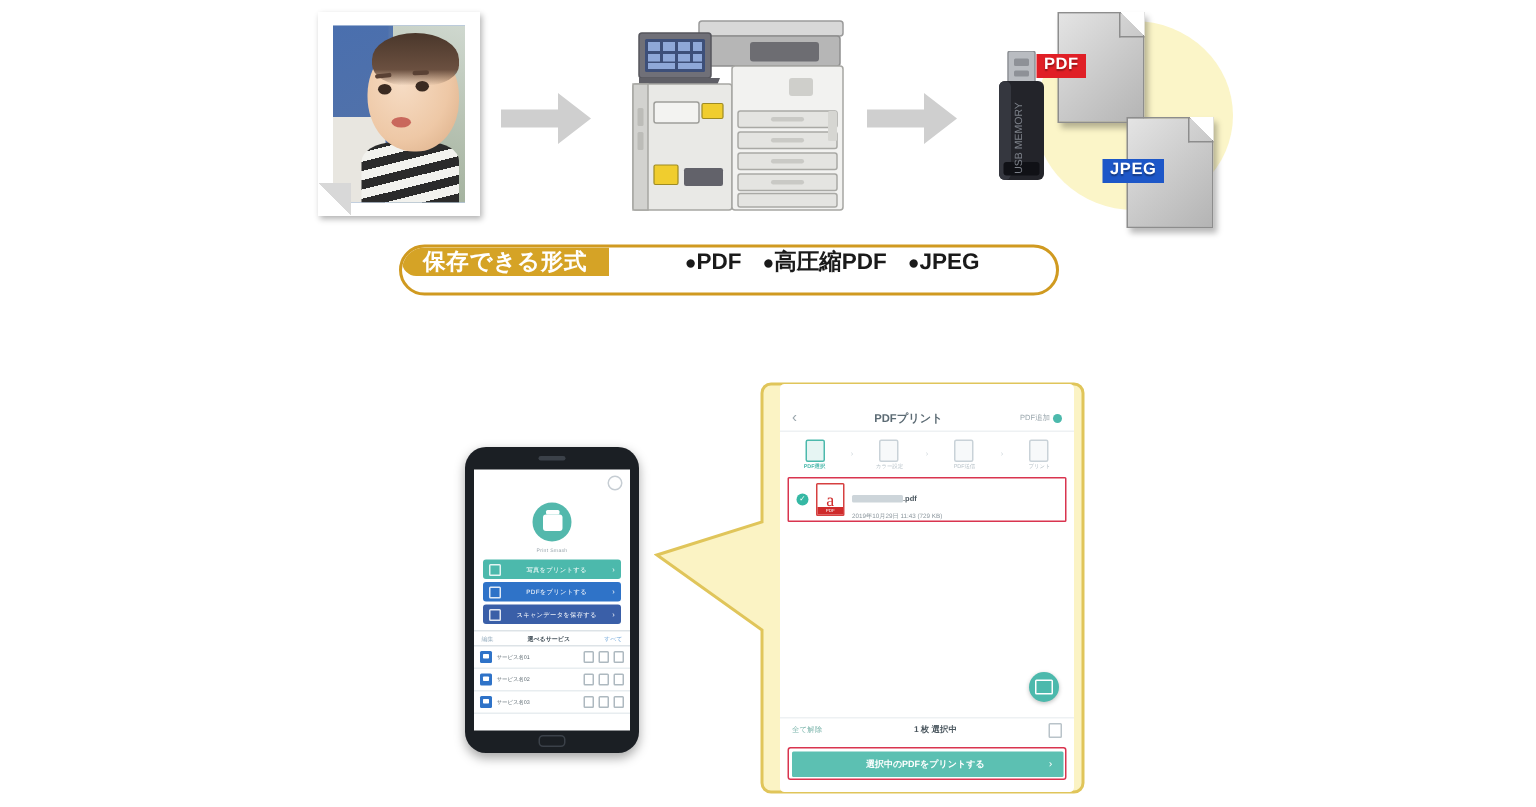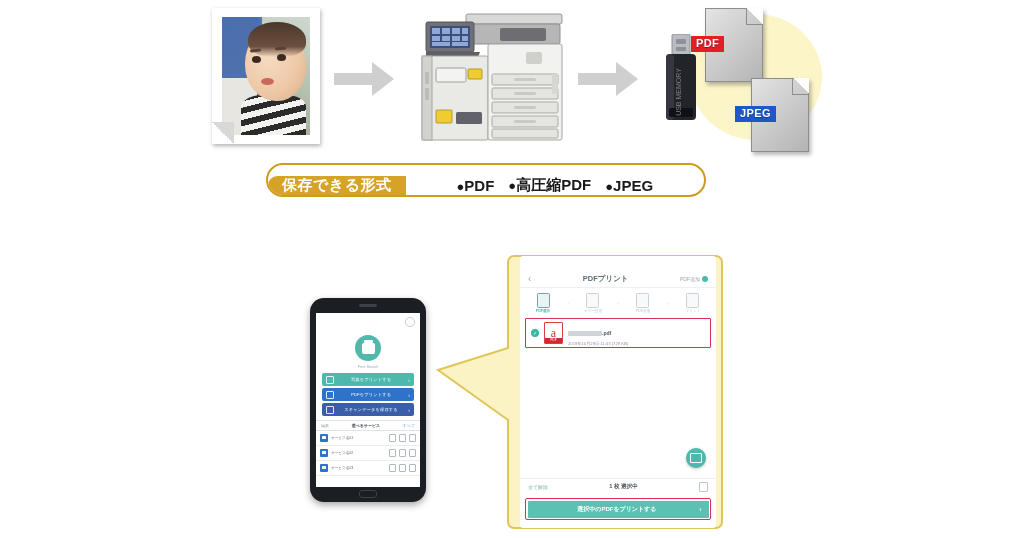--- a/index.html
+++ b/index.html
@@ -131,21 +131,21 @@
   }
   #badge-pdf { left: -15px; top: 27px; background: #e01f26; }
   #badge-jpeg { left: -17px; top: 27px; background: #1d57c8; }
 
   
   #formats-banner {
     left: 266px; top: 163px; width: 440px; height: 34px;
     background: #ffffff;
     border: 2px solid #d09a20;
     border-radius: 17px;
-    display: flex; align-items: flex-end;
+    display: flex; align-items: flex-start;
     overflow: hidden;
     box-sizing: border-box;
   }
   #formats-label {
     background: #d5a326;
     color: #ffffff;
     font-weight: bold;
     font-size: 15px;
     display: flex; align-items: center; justify-content: center;
     padding: 0 14px;

